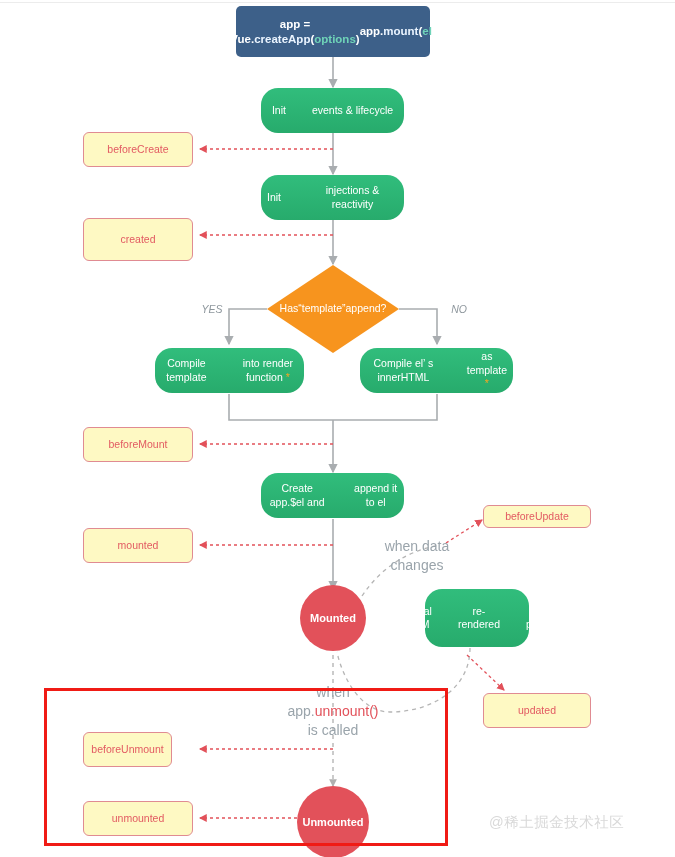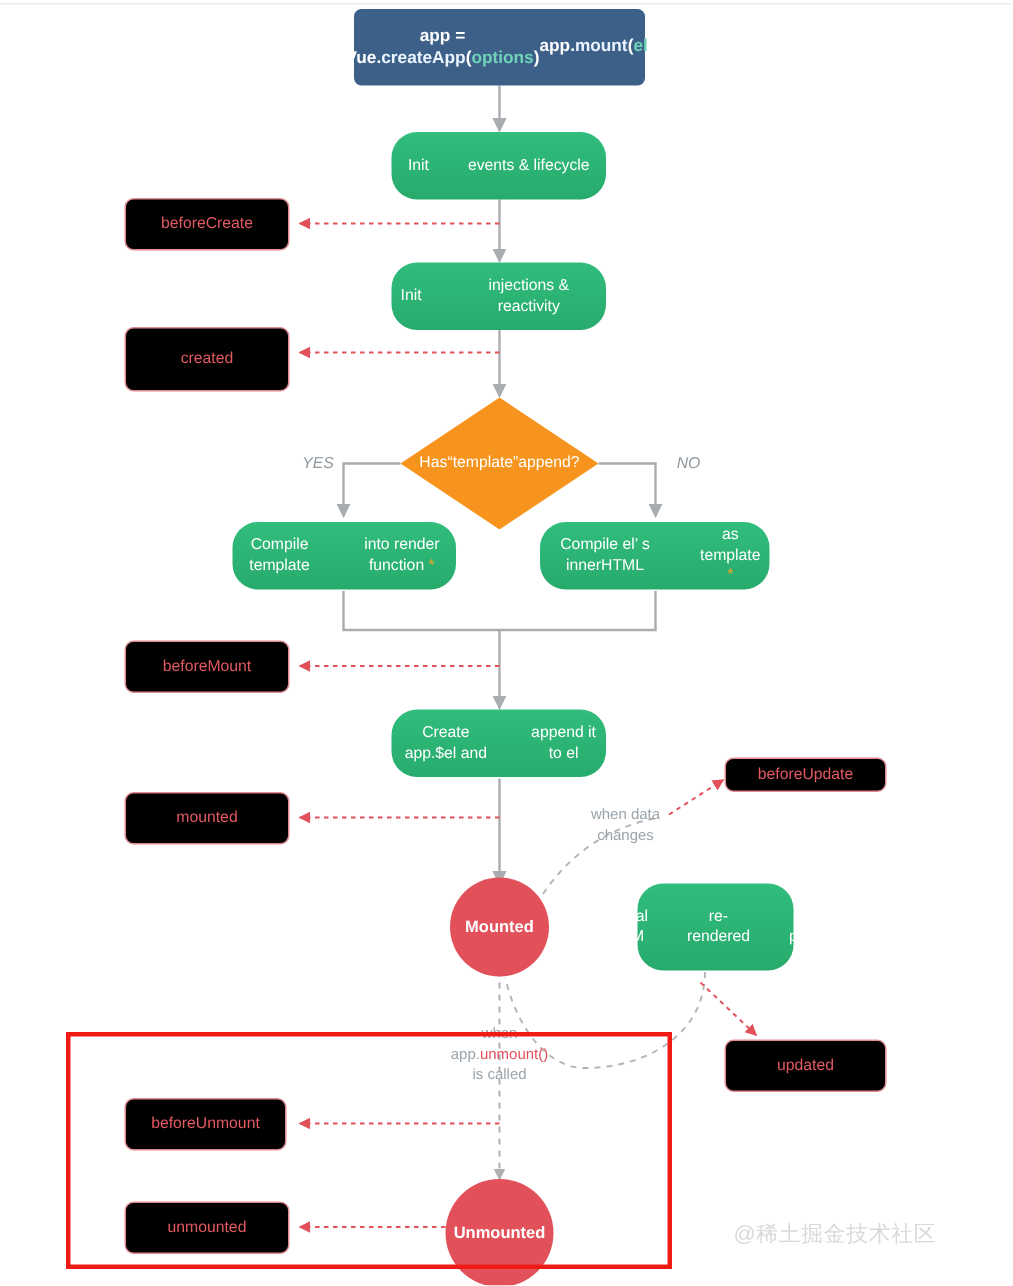--- a/index.html
+++ b/index.html
@@ -61,39 +61,39 @@
   
   .n-diamond {
     width: 132px; height: 88px;
     color: #ffffff;
     font-size: 10.5px;
     background: #f7941e;
     clip-path: polygon(50% 0%, 100% 50%, 50% 100%, 0% 50%);
   }
   
   .n-hook {
-    background: #000000;
+    background: #fef9c3;
     border: 1.3px solid #e08b92;
     border-radius: 6px;
     color: #e25a62;
     font-size: 10.5px;
   }
   
   .n-circle {
     border-radius: 50%;
     background: #e2515a;
     color: #ffffff;
     font-size: 11px;
     font-weight: bold;
   }
   
   .lbl {
     position: absolute;
     color: #9aa4ab;
-    font-size: 10px;
+    font-size: 14px;
     text-align: center;
     line-height: 1.35;
   }
   .lbl-yn { color: #8e979d; font-size: 10.5px; font-style: italic; }
   .tok-unmount { color: #e2515a; }
   
   #highlight {
     position: absolute;
     left: 44px; top: 688px;
     width: 404px; height: 158px;
@@ -229,21 +229,21 @@
   </div>
   <div class="node n-hook" style="left:83px; top:528px; width:110px; height:35px;">
     <div>mounted</div>
   </div>
   <div class="node n-hook" style="left:483px; top:505px; width:108px; height:23px;">
     <div>beforeUpdate</div>
   </div>
   <div class="node n-hook" style="left:483px; top:693px; width:108px; height:35px;">
     <div>updated</div>
   </div>
-  <div class="node n-hook" style="left:83px; top:732px; width:108px; height:35px;">
+  <div class="node n-hook" style="left:83px; top:732px; width:89px; height:35px;">
     <div>beforeUnmount</div>
   </div>
   <div class="node n-hook" style="left:83px; top:801px; width:110px; height:35px;">
     <div>unmounted</div>
   </div>
 
   <div class="node n-circle" style="left:300px; top:585px; width:66px; height:66px;">
     <div>Mounted</div>
   </div>
   <div class="node n-circle" style="left:297px; top:786px; width:72px; height:72px;">

